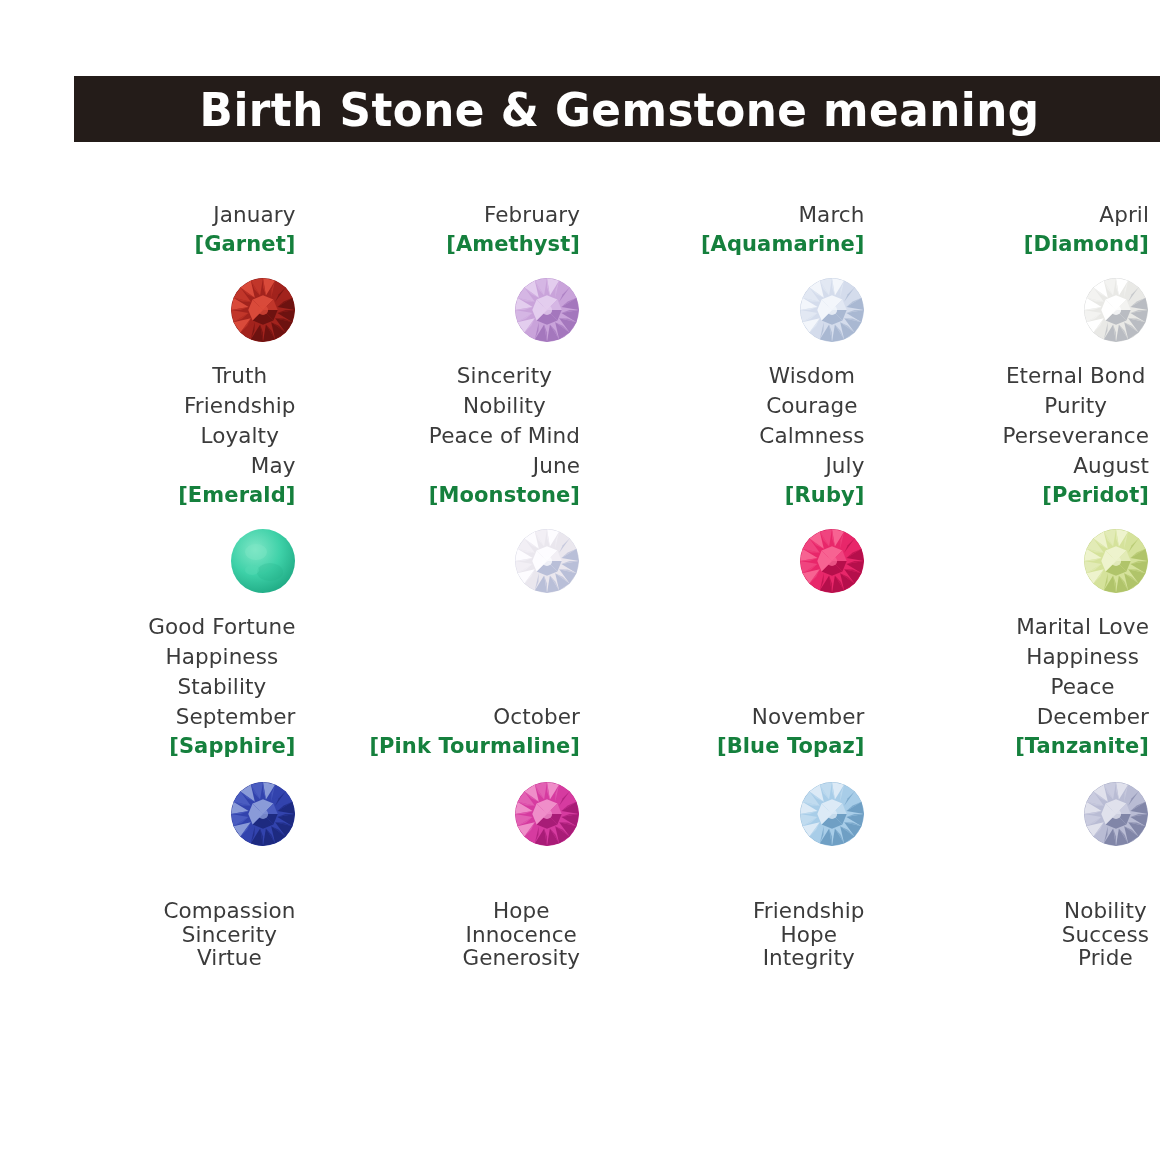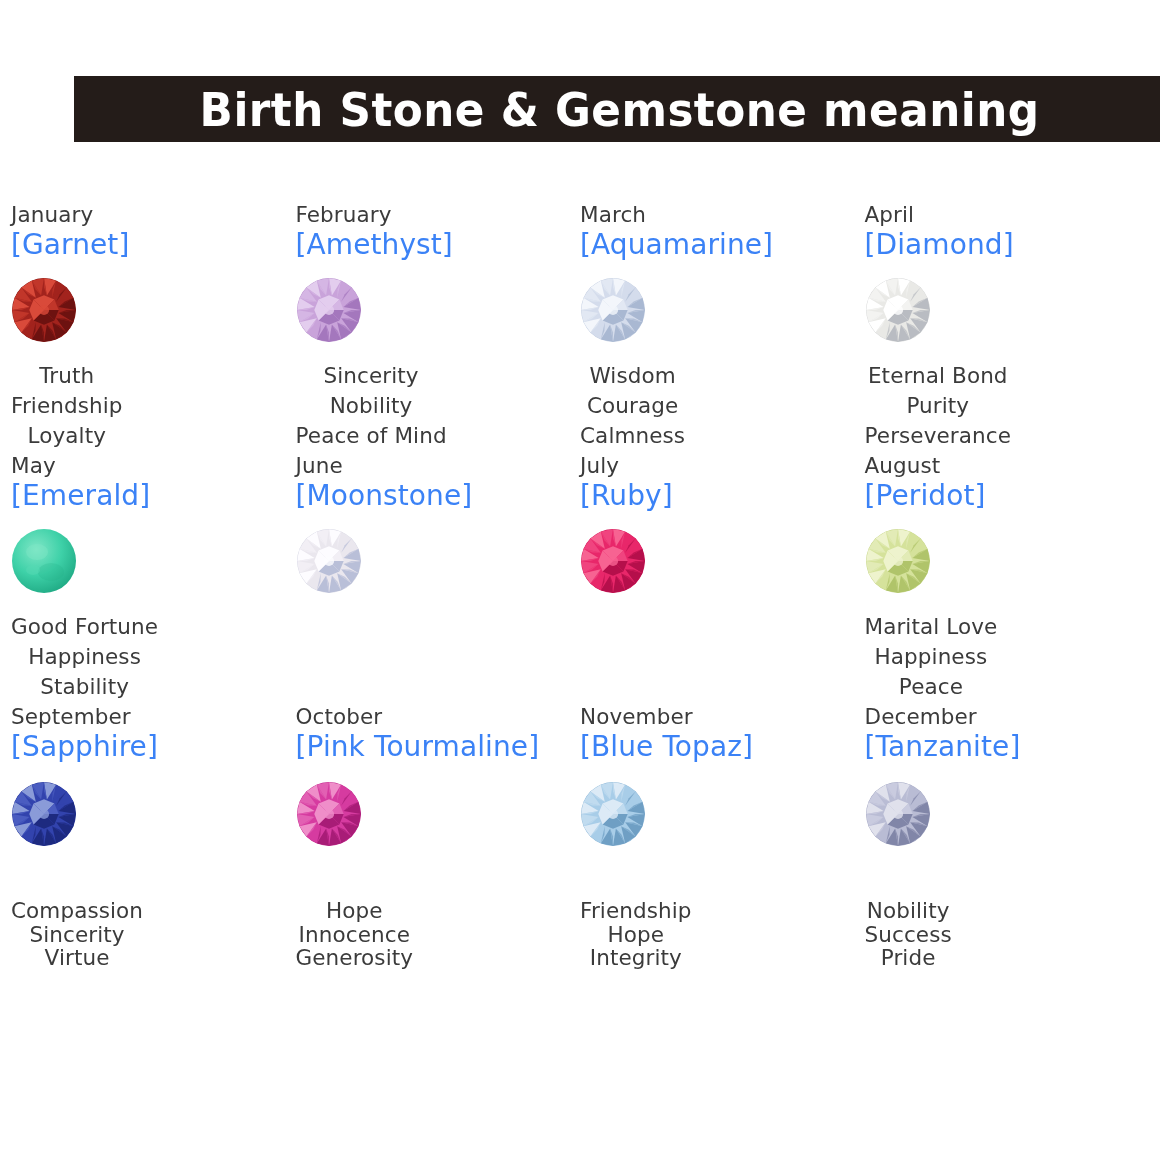--- a/index.html
+++ b/index.html
@@ -37,36 +37,36 @@
   .grid{
     position:absolute;
     left:11px; top:200px;
     width:1138px;
     display:grid;
     grid-template-columns:repeat(4, 1fr);
     grid-auto-rows:auto;
     row-gap:0px;
   }
   .month-cell{
-    display:flex; flex-direction:column; align-items:flex-start;
+    display:flex; flex-direction:column; align-items:flex-end;
     text-align:center;
   }
 
   .cell-head{
     font-size:21.5px;
     color:#3b3b3b;
     line-height:29.5px;
     font-weight:400;
     letter-spacing:0.1px;
   }
   .cell-stone{
-    font-size:28px;
-    color:#3b82f6;
+    font-size:21px;
+    color:#15803d;
     line-height:29.5px;
-    font-weight:400;
+    font-weight:700;
     letter-spacing:0.1px;
   }
 
   .gem-wrap{
     margin-top:18px;
     margin-bottom:18px;
     width:66px; height:66px;
     display:flex; align-items:center; justify-content:center;
   }
   .gem-wrap svg{ display:block; width:66px; height:66px; }

